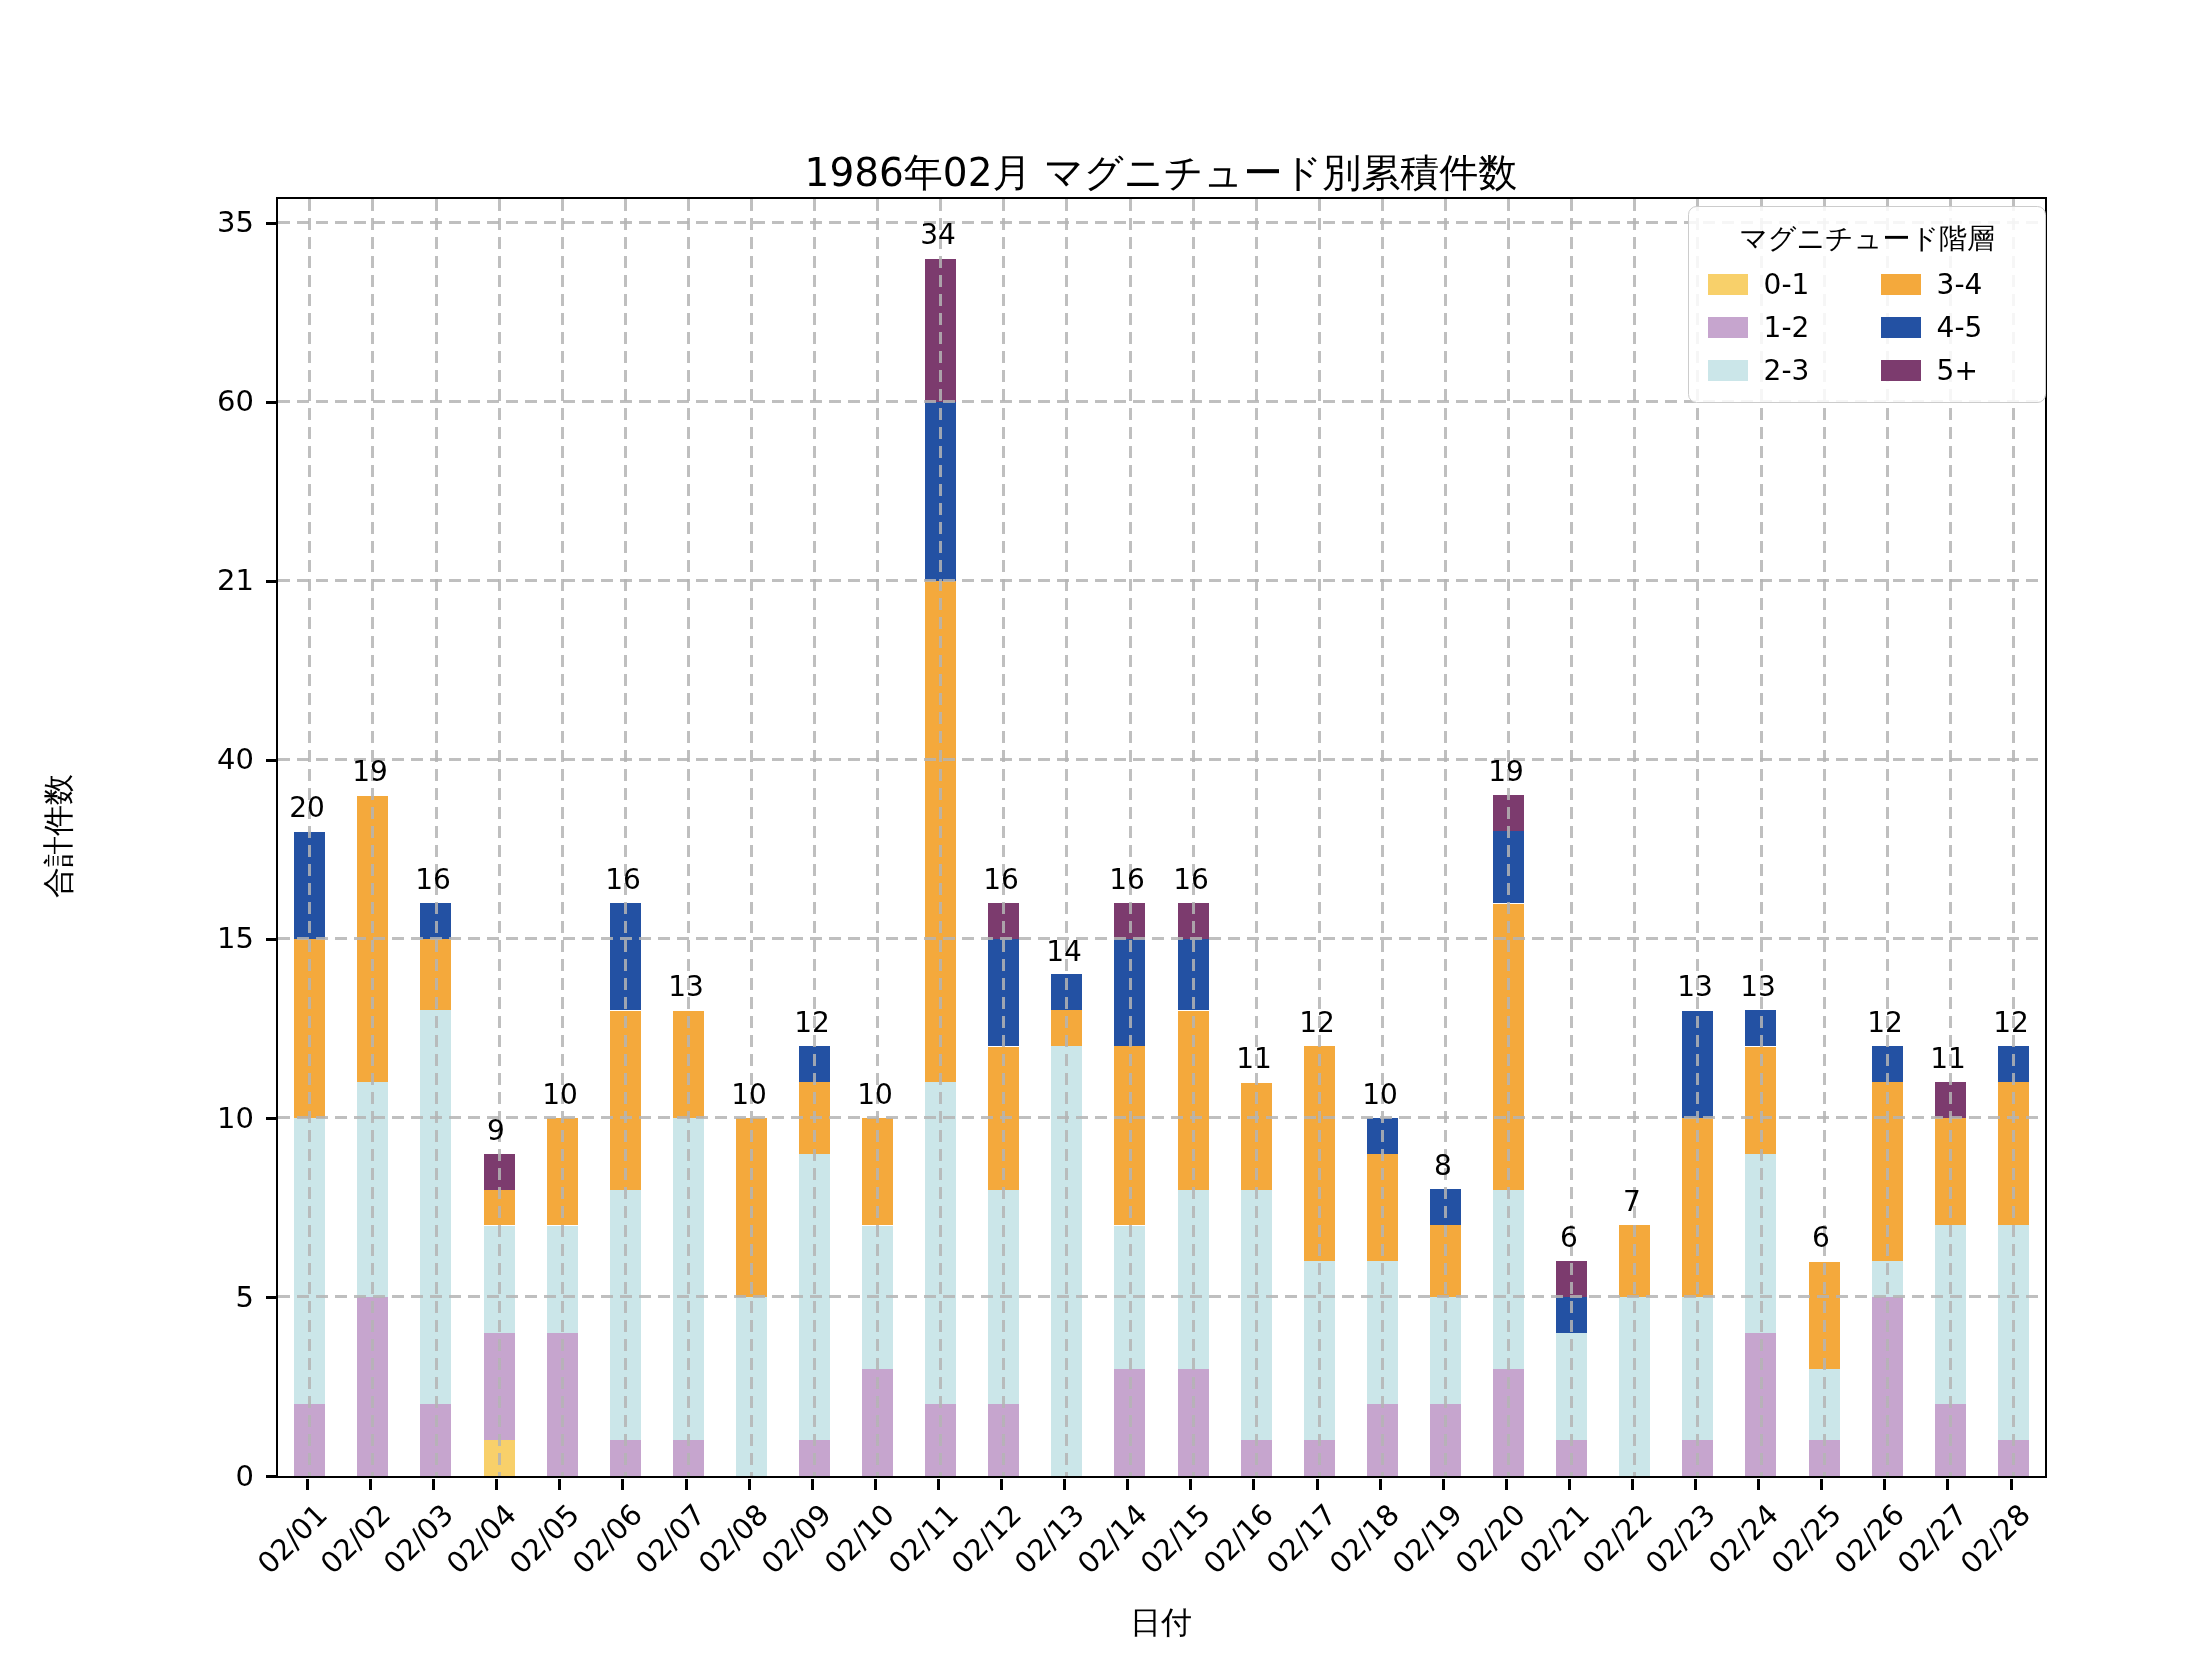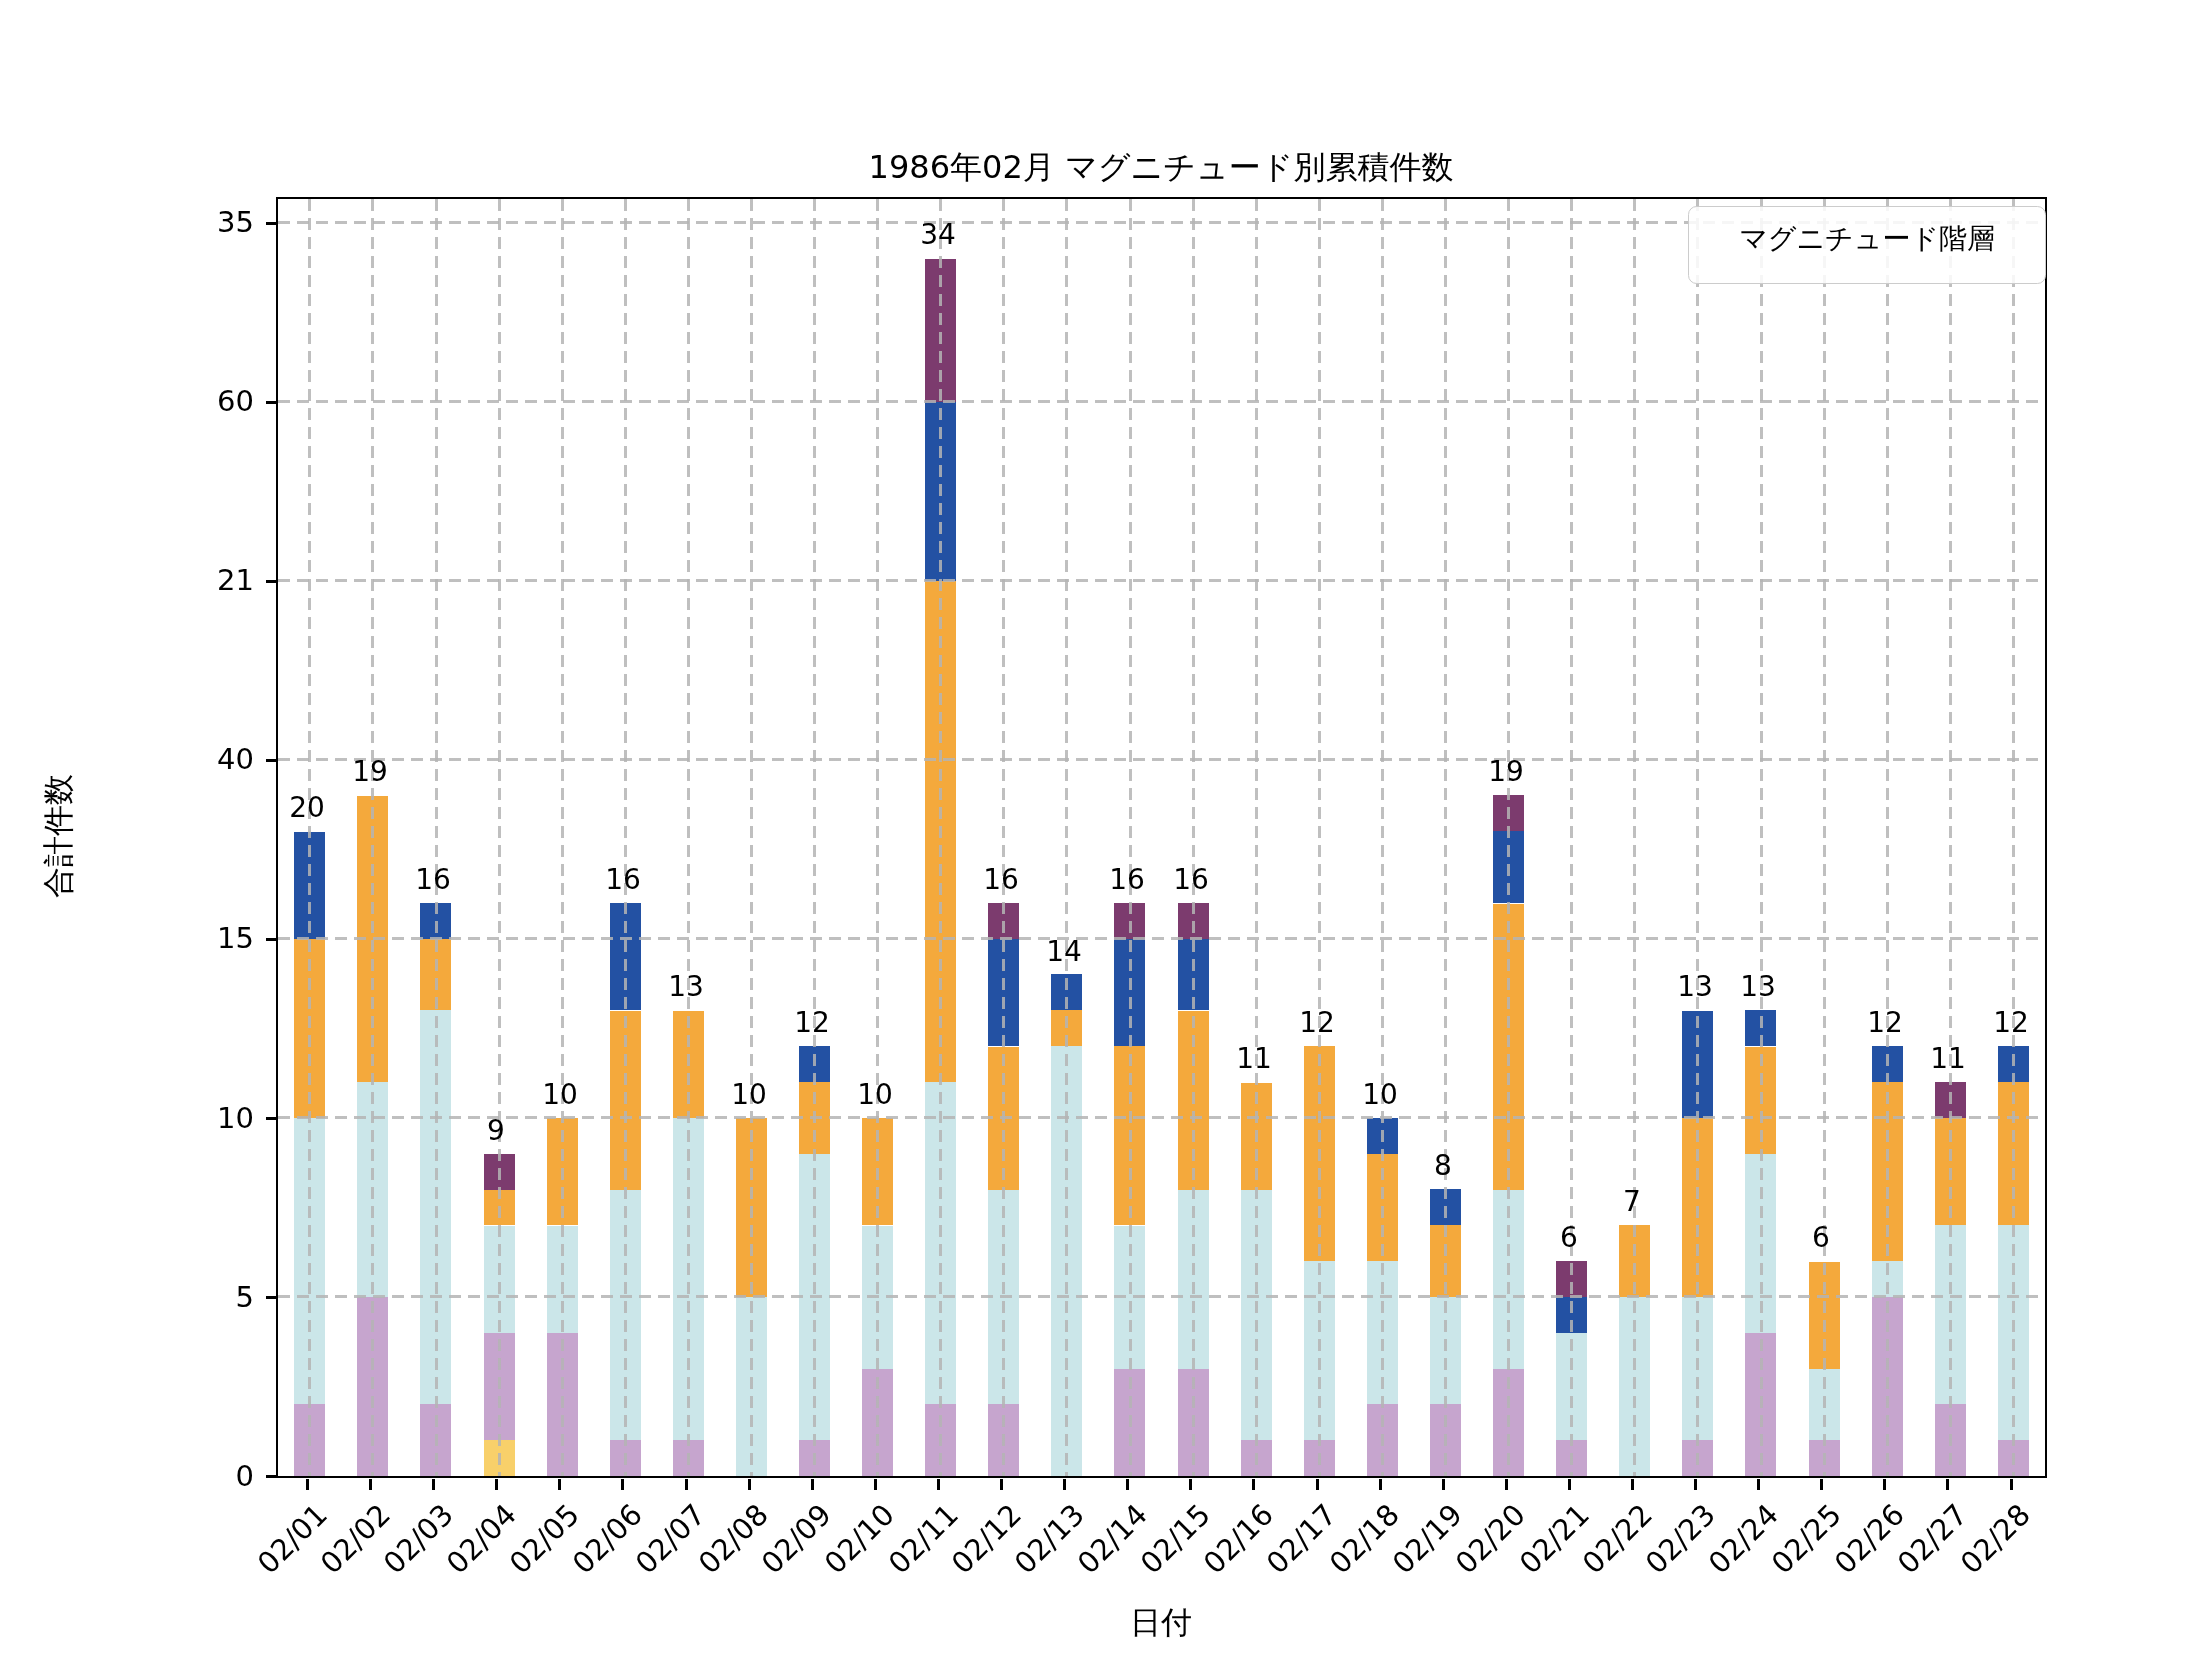--- a/index.html
+++ b/index.html
@@ -2,21 +2,21 @@
 <html style="font-size:9.8px"><head>
 <meta charset="utf-8">
 <style>
   html,body{margin:0;padding:0;background:#fff;}
   body{
     width:2205px;height:1654px;position:relative;overflow:hidden;
     font-family:"DejaVu Sans","Liberation Sans",sans-serif;color:#000;
   }
   .title{
     position:absolute;left:276px;top:146px;width:1770px;
-    text-align:center;font-size:32px;
+    text-align:center;font-size:39px;
   }
   .plot{
     position:absolute;left:276px;top:197px;width:1767px;height:1277px;
     border:2.5px solid #000;box-sizing:content-box;background:#fff;
   }
   .plot-inner{position:absolute;left:0;top:0;right:0;bottom:0;overflow:hidden;}
   .hgrid{
     position:absolute;left:0;width:100%;height:2.5px;z-index:3;opacity:.85;
     background:repeating-linear-gradient(90deg,#b4b4b4 0 11.6px,rgba(0,0,0,0) 11.6px 19px);
   }
@@ -278,20 +278,46 @@
     <div class="xtick-label" style="right: 254px; top: 1498px;">02/27</div>
     <div class="xtick" style="left: 2010px; top: 1479px;"></div>
     <div class="xtick-label" style="right: 191px; top: 1498px;">02/28</div>
   </div>
 
 <div class="ylabel">合計件数</div>
 <div class="xlabel">日付</div>
 
 <div class="legend">
   <div class="legend-title">マグニチュード階層</div>
+  <div class="legend-grid" id="legend-grid">
+      <div class="legend-item">
+        <div class="swatch" style="background: rgb(248, 208, 106);"></div>
+        <div>0-1</div>
+      </div>
+      <div class="legend-item">
+        <div class="swatch" style="background: rgb(244, 169, 60);"></div>
+        <div>3-4</div>
+      </div>
+      <div class="legend-item">
+        <div class="swatch" style="background: rgb(198, 165, 206);"></div>
+        <div>1-2</div>
+      </div>
+      <div class="legend-item">
+        <div class="swatch" style="background: rgb(35, 81, 163);"></div>
+        <div>4-5</div>
+      </div>
+      <div class="legend-item">
+        <div class="swatch" style="background: rgb(203, 230, 233);"></div>
+        <div>2-3</div>
+      </div>
+      <div class="legend-item">
+        <div class="swatch" style="background: rgb(124, 59, 110);"></div>
+        <div>5+</div>
+      </div>
+    </div>
 </div>
 
 <div class="total-label" style="left: 258px; top: 791px;">20</div>
 <div class="total-label" style="left: 321px; top: 755px;">19</div>
 <div class="total-label" style="left: 384px; top: 863px;">16</div>
 <div class="total-label" style="left: 447px; top: 1114px;">9</div>
 <div class="total-label" style="left: 511px; top: 1078px;">10</div>
 <div class="total-label" style="left: 574px; top: 863px;">16</div>
 <div class="total-label" style="left: 637px; top: 970px;">13</div>
 <div class="total-label" style="left: 700px; top: 1078px;">10</div>

